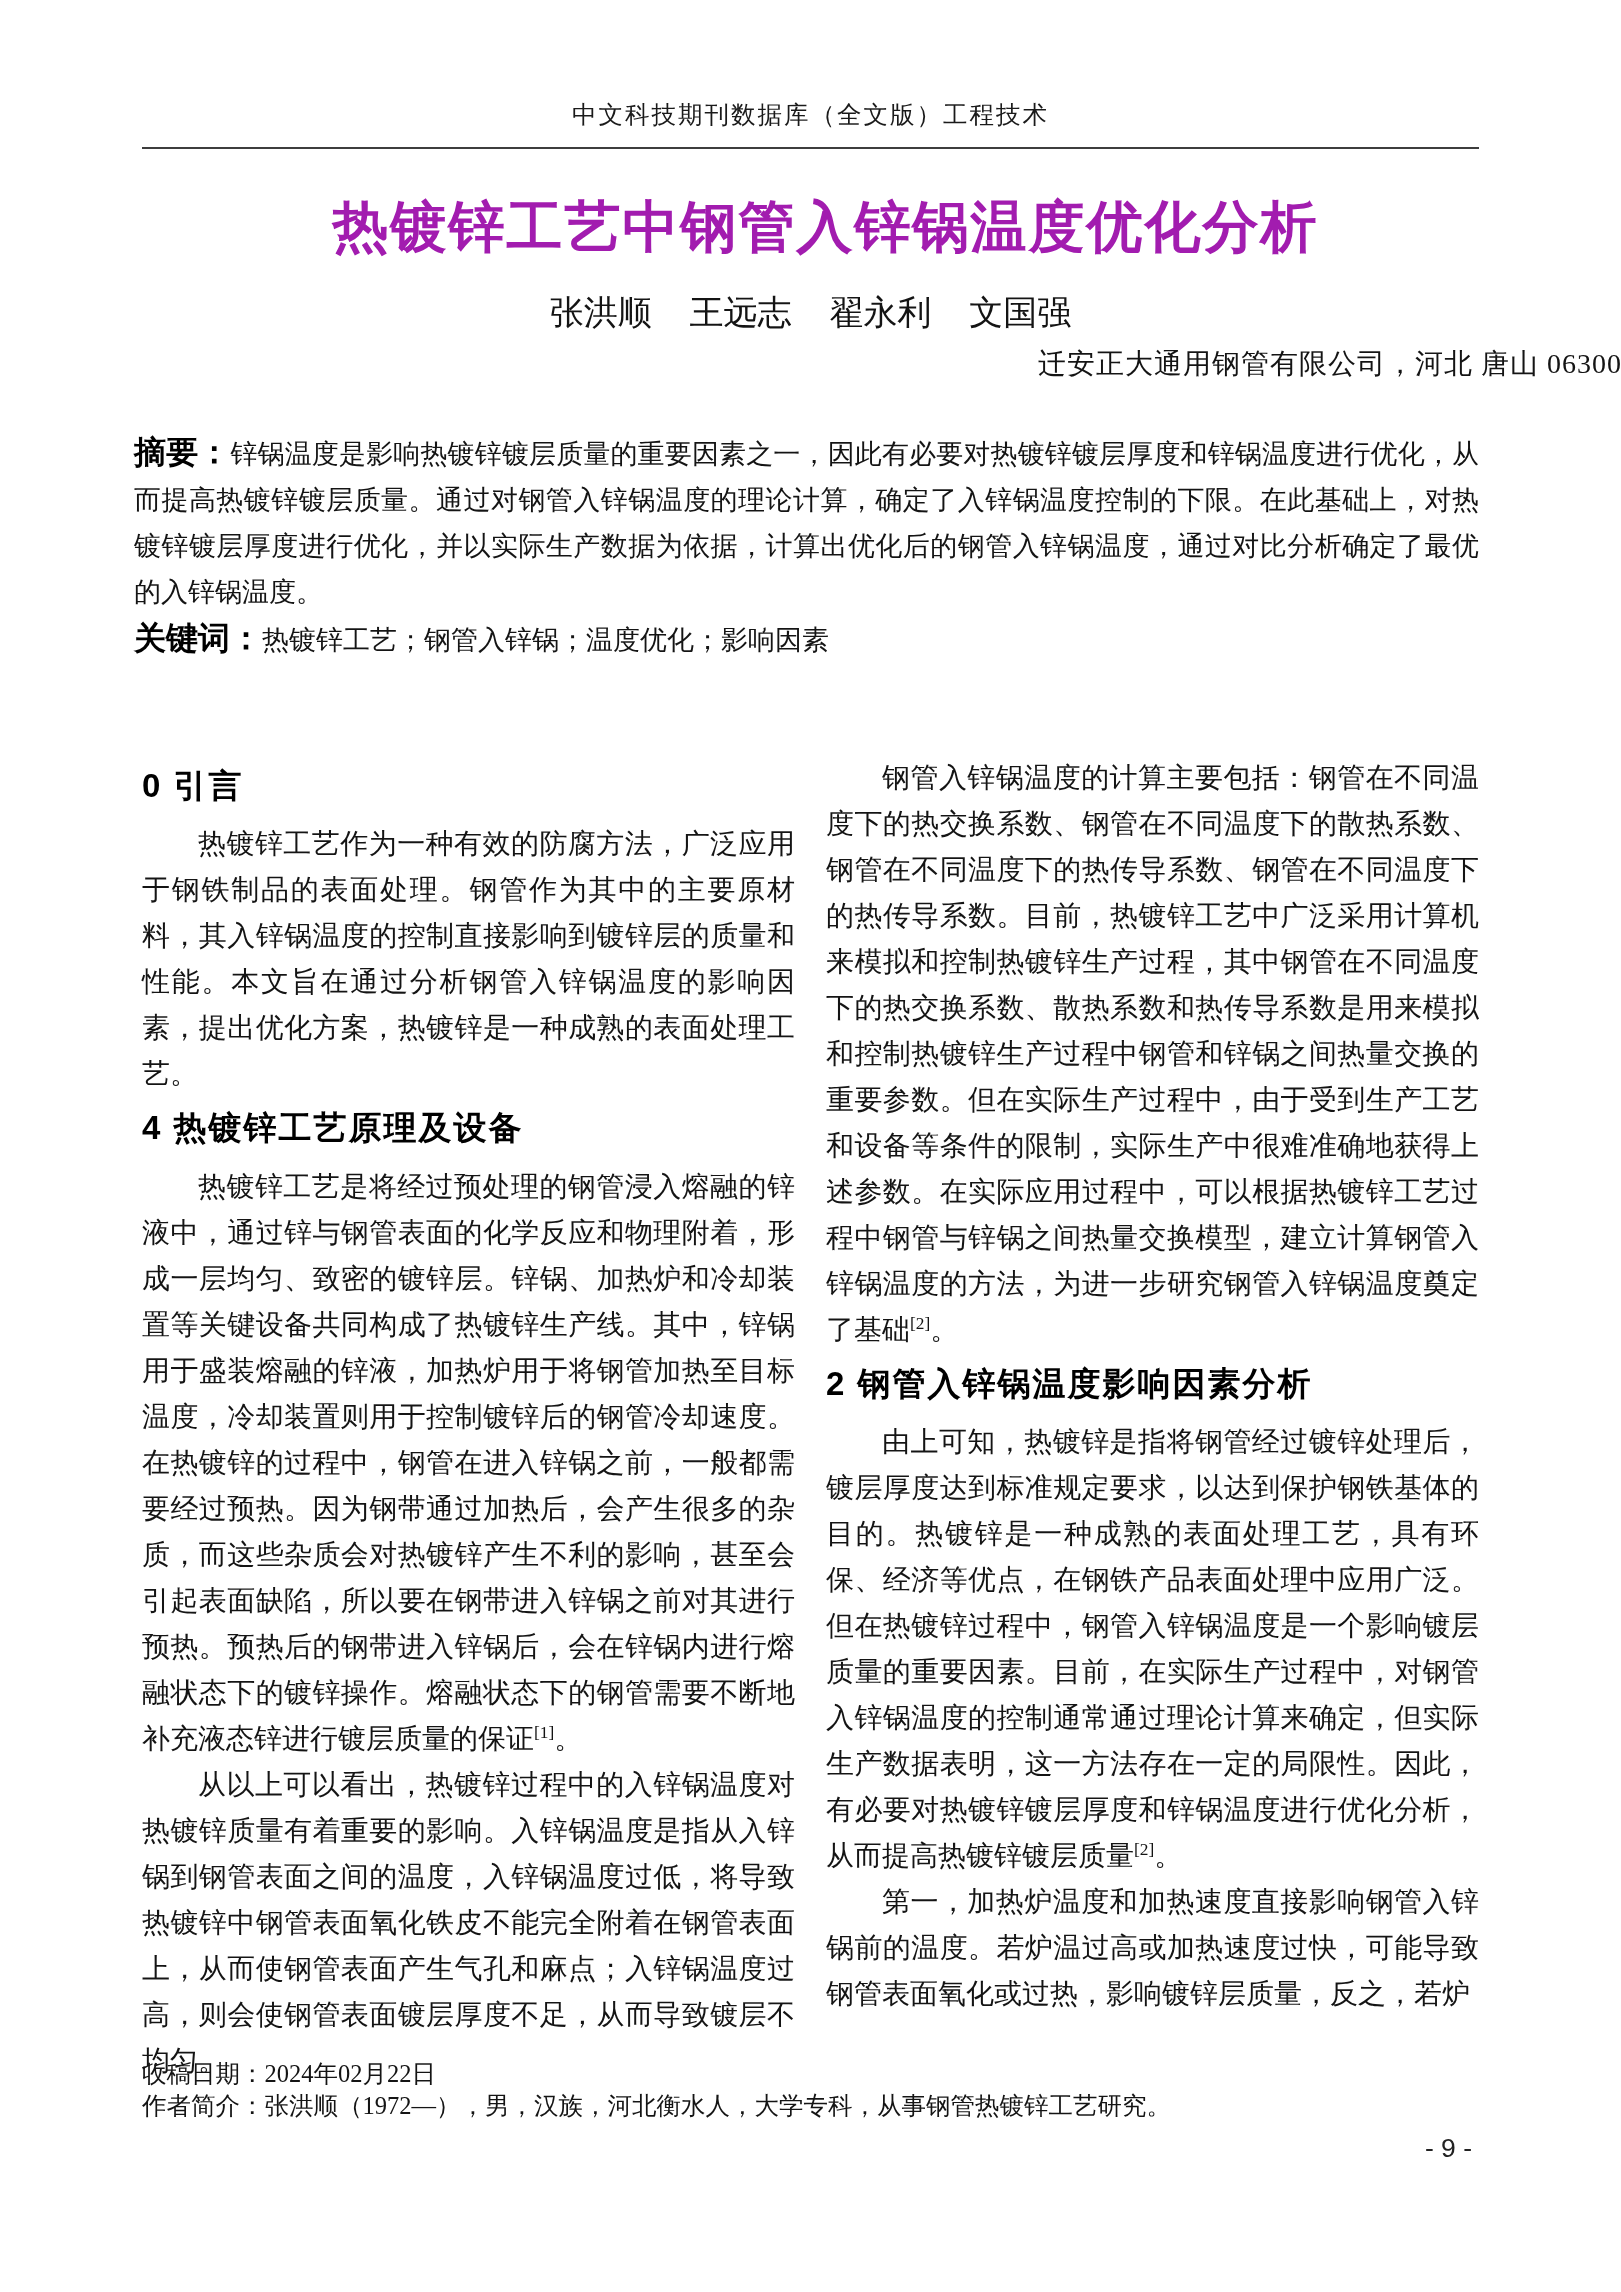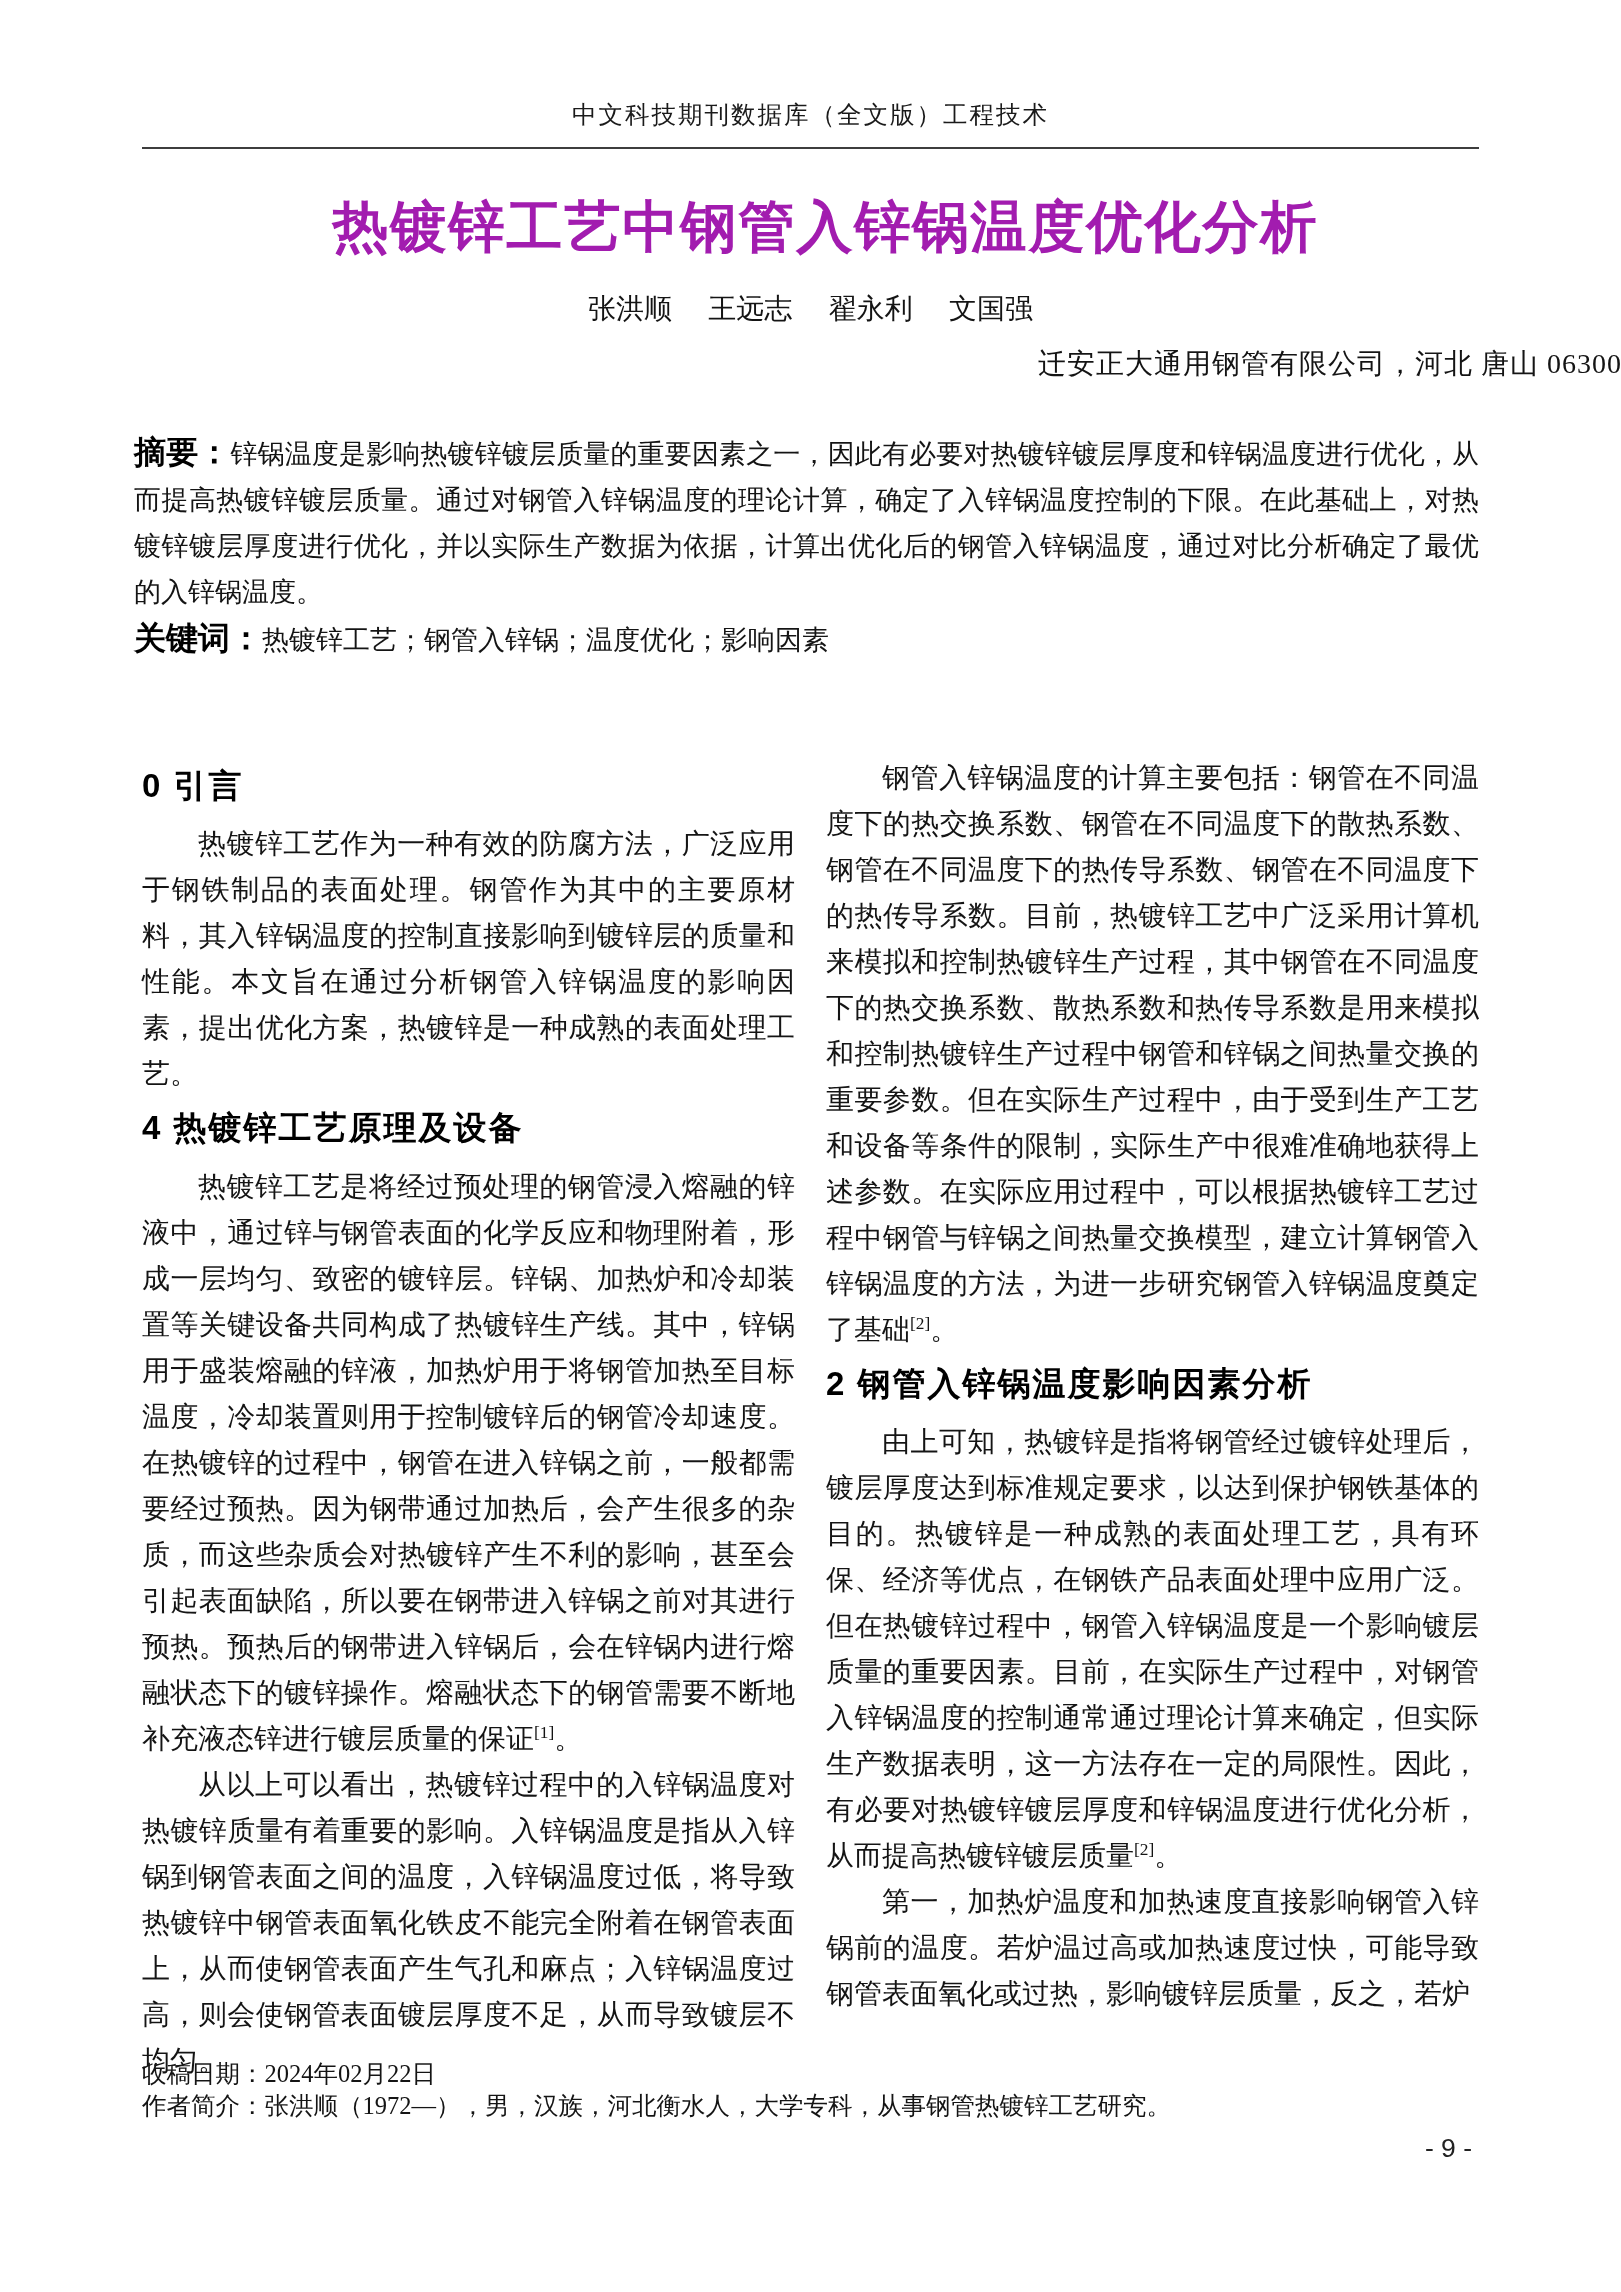--- a/index.html
+++ b/index.html
@@ -14,21 +14,21 @@
   .header-rule{
     position:absolute;top:147px;left:142px;width:1337px;height:0;
     border-top:2.9px solid #3d3d3d;
   }
   .article-title{
     position:absolute;top:190px;left:15px;width:100%;text-align:center;
     font-family:"Liberation Sans",sans-serif;font-weight:700;font-size:56px;
     letter-spacing:2px;color:#a21caf;
   }
   .authors{
-    position:absolute;top:290px;left:0;width:100%;text-align:center;font-size:28px;
+    position:absolute;top:290px;left:0;width:100%;text-align:center;font-size:34px;
   }
   .authors .author{margin:0 14.7px;}
   .affiliation{
     position:absolute;top:345px;left:16px;width:100%;text-align:right;
     font-size:28px;letter-spacing:1px;
   }
   .meta{
     position:absolute;top:429px;left:134px;width:1345px;
     font-size:27px;line-height:46px;text-align:justify;text-justify:inter-character;
   }

